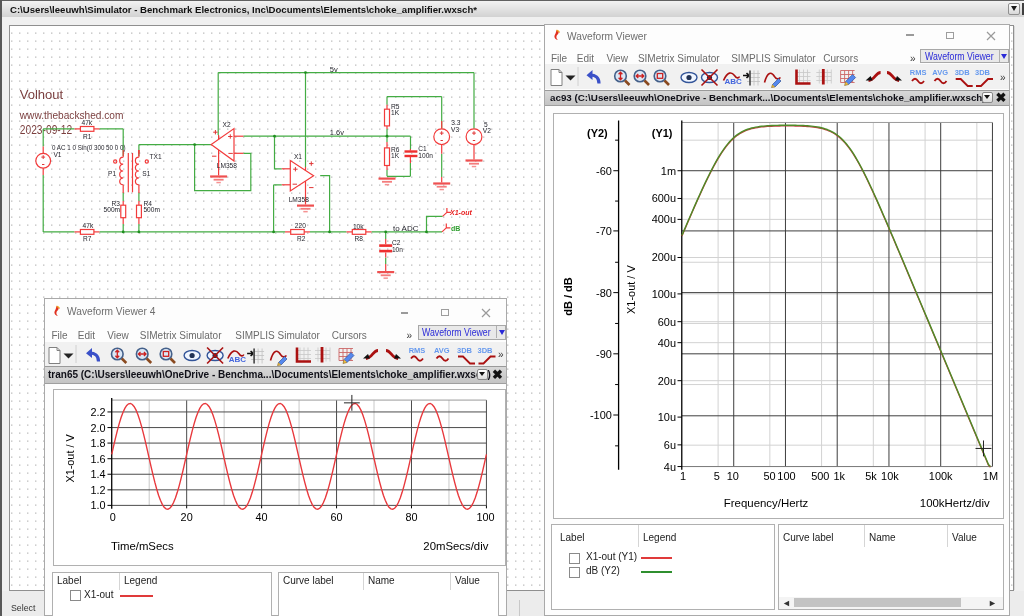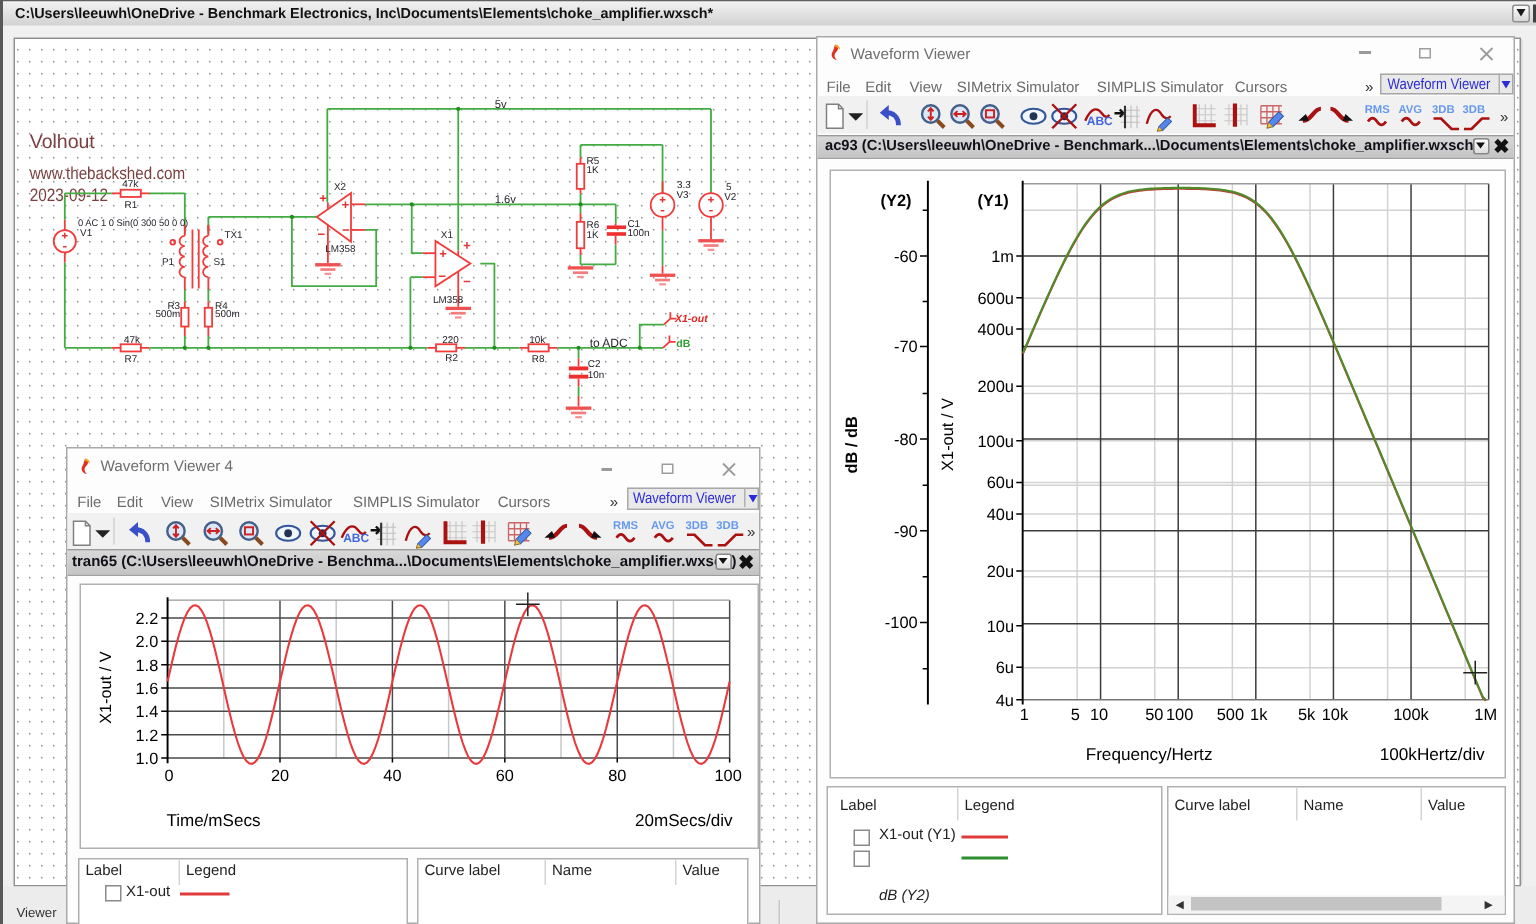--- a/index.html
+++ b/index.html
@@ -20,30 +20,30 @@
 </head>
 <body>
 
 <div class="abs" style="left:0;top:0;width:1024px;height:616px;background:#f0f0f0;"></div>
 
 <div class="abs" style="left:0;top:0;width:1024px;height:1px;background:#606060;"></div>
 
 <div class="abs" style="left:0;top:0;width:2px;height:616px;background:#585858;"></div>
 
 <div class="abs" style="left:2px;top:1px;width:1022px;height:16px;background:linear-gradient(#f2f2f2,#d2d2d2);"></div>
-<div class="abs" style="left:10px;top:4px;font-size:9.6px;font-weight:bold;color:#111;white-space:nowrap;">C:\Users\leeuwh\OneDrive - Benchmark Electronics, Inc\Documents\Elements\choke_amplifier.wxsch*</div>
+<div class="abs" style="left:10px;top:4px;font-size:9.6px;font-weight:bold;color:#111;white-space:nowrap;">C:\Users\leeuwh\Simulator - Benchmark Electronics, Inc\Documents\Elements\choke_amplifier.wxsch*</div>
 
 <div class="abs" style="left:1008px;top:3px;width:12px;height:12px;background:linear-gradient(#fdfdfd,#d8d8d8);border:1px solid #909090;border-radius:2px;box-sizing:border-box;"></div>
 <div class="abs" style="left:1011px;top:6px;width:0;height:0;border-left:3.5px solid transparent;border-right:3.5px solid transparent;border-top:5px solid #1a1a1a;"></div>
 <div class="abs" style="left:1022px;top:3px;width:2px;height:12px;background:#404040;"></div>
 
 <div class="abs" style="left:9px;top:25px;width:1005px;height:566px;border:1px solid #8f8f8f;background:#ffffff;box-sizing:border-box;"></div>
 
 <div class="abs" style="left:2px;top:591px;width:1022px;height:25px;background:#ececec;"></div>
-<div class="abs" style="left:11px;top:603px;font-size:8.8px;color:#333;">Viewer</div>
+<div class="abs" style="left:11px;top:603px;font-size:8.8px;color:#333;">Select</div>
 <div class="abs" style="left:519px;top:600px;width:1px;height:16px;background:#c8c8c8;"></div>
 
 <div class="abs" style="left:1014px;top:26px;width:10px;height:564px;background:#f0f0f0;border-left:1px solid #d8d8d8;box-sizing:border-box;"></div>
 
 <svg class="abs" style="left:10px;top:26px;" width="1004" height="564" viewBox="10 26 1004 564">
   <defs>
     <pattern id="dots" x="11.3" y="32.6" width="8" height="8" patternUnits="userSpaceOnUse">
       <rect x="0" y="0" width="1" height="1" fill="#8a8a8a"></rect>
     </pattern>
   </defs>
@@ -503,21 +503,21 @@
 </svg>
 
 <div class="panel" style="left:550.5px;top:524px;width:224px;height:86px;"></div>
 <div class="hdr" style="left:560px;top:532px;">Label</div>
 <div class="hdr" style="left:643px;top:532px;">Legend</div>
 <div class="abs" style="left:638px;top:525px;width:1px;height:22px;background:#d5d5d5;"></div>
 <div class="cbox" style="left:569px;top:553px;"></div>
 <div class="hdr" style="left:586px;top:551px;">X1-out (Y1)</div>
 <div class="abs" style="left:641px;top:557px;width:31px;height:1.5px;background:#e03a3a;"></div>
 <div class="cbox" style="left:569px;top:567px;"></div>
-<div class="hdr" style="left:586px;top:592px;font-style:italic;">dB (Y2)</div>
+<div class="hdr" style="left:586px;top:565px;">dB (Y2)</div>
 <div class="abs" style="left:641px;top:571px;width:31px;height:1.5px;background:#2f8f2f;"></div>
 <div class="panel" style="left:777.8px;top:524px;width:226px;height:86px;"></div>
 <div class="hdr" style="left:783px;top:532px;">Curve label</div>
 <div class="hdr" style="left:869px;top:532px;">Name</div>
 <div class="hdr" style="left:952px;top:532px;">Value</div>
 <div class="abs" style="left:864px;top:525px;width:1px;height:22px;background:#d5d5d5;"></div>
 <div class="abs" style="left:947px;top:525px;width:1px;height:22px;background:#d5d5d5;"></div>
 <div class="abs" style="left:779px;top:596.5px;width:224px;height:12px;background:#f4f4f4;"></div>
 <div class="abs" style="left:794px;top:598px;width:167px;height:9px;background:#c3c3c3;"></div>
 <div class="abs" style="left:782px;top:598px;font-size:9px;color:#333;">◄</div>

